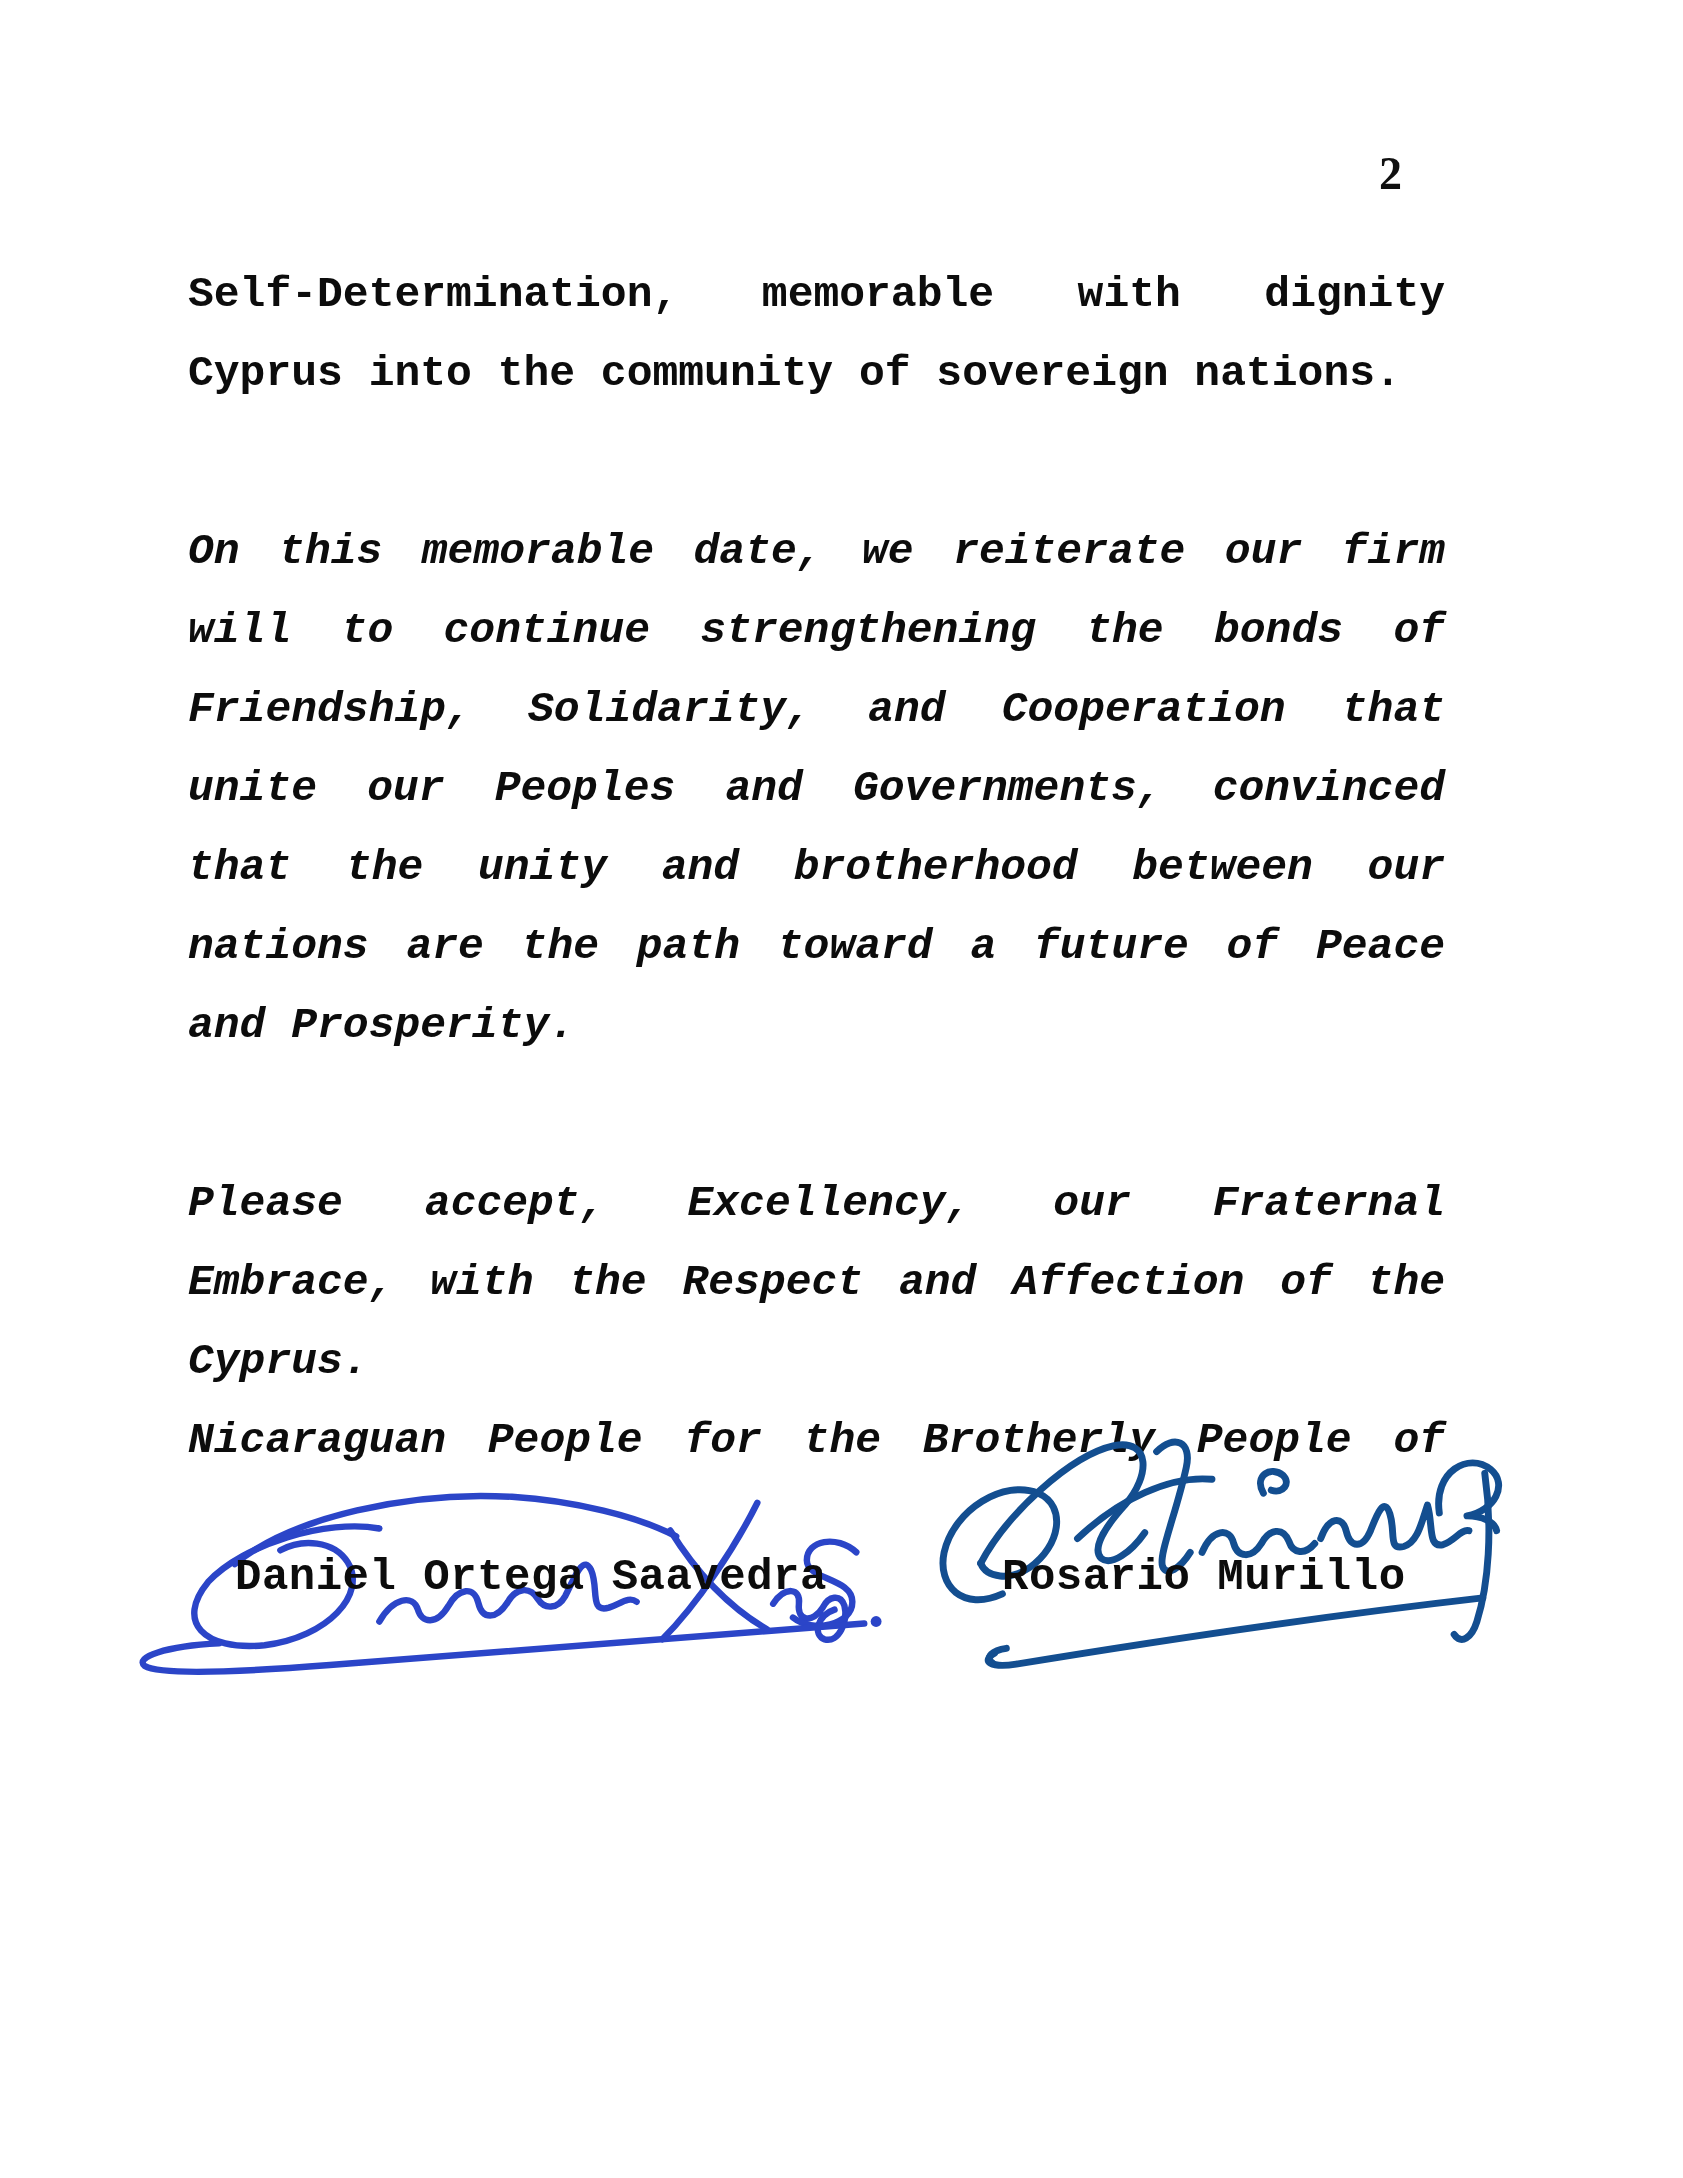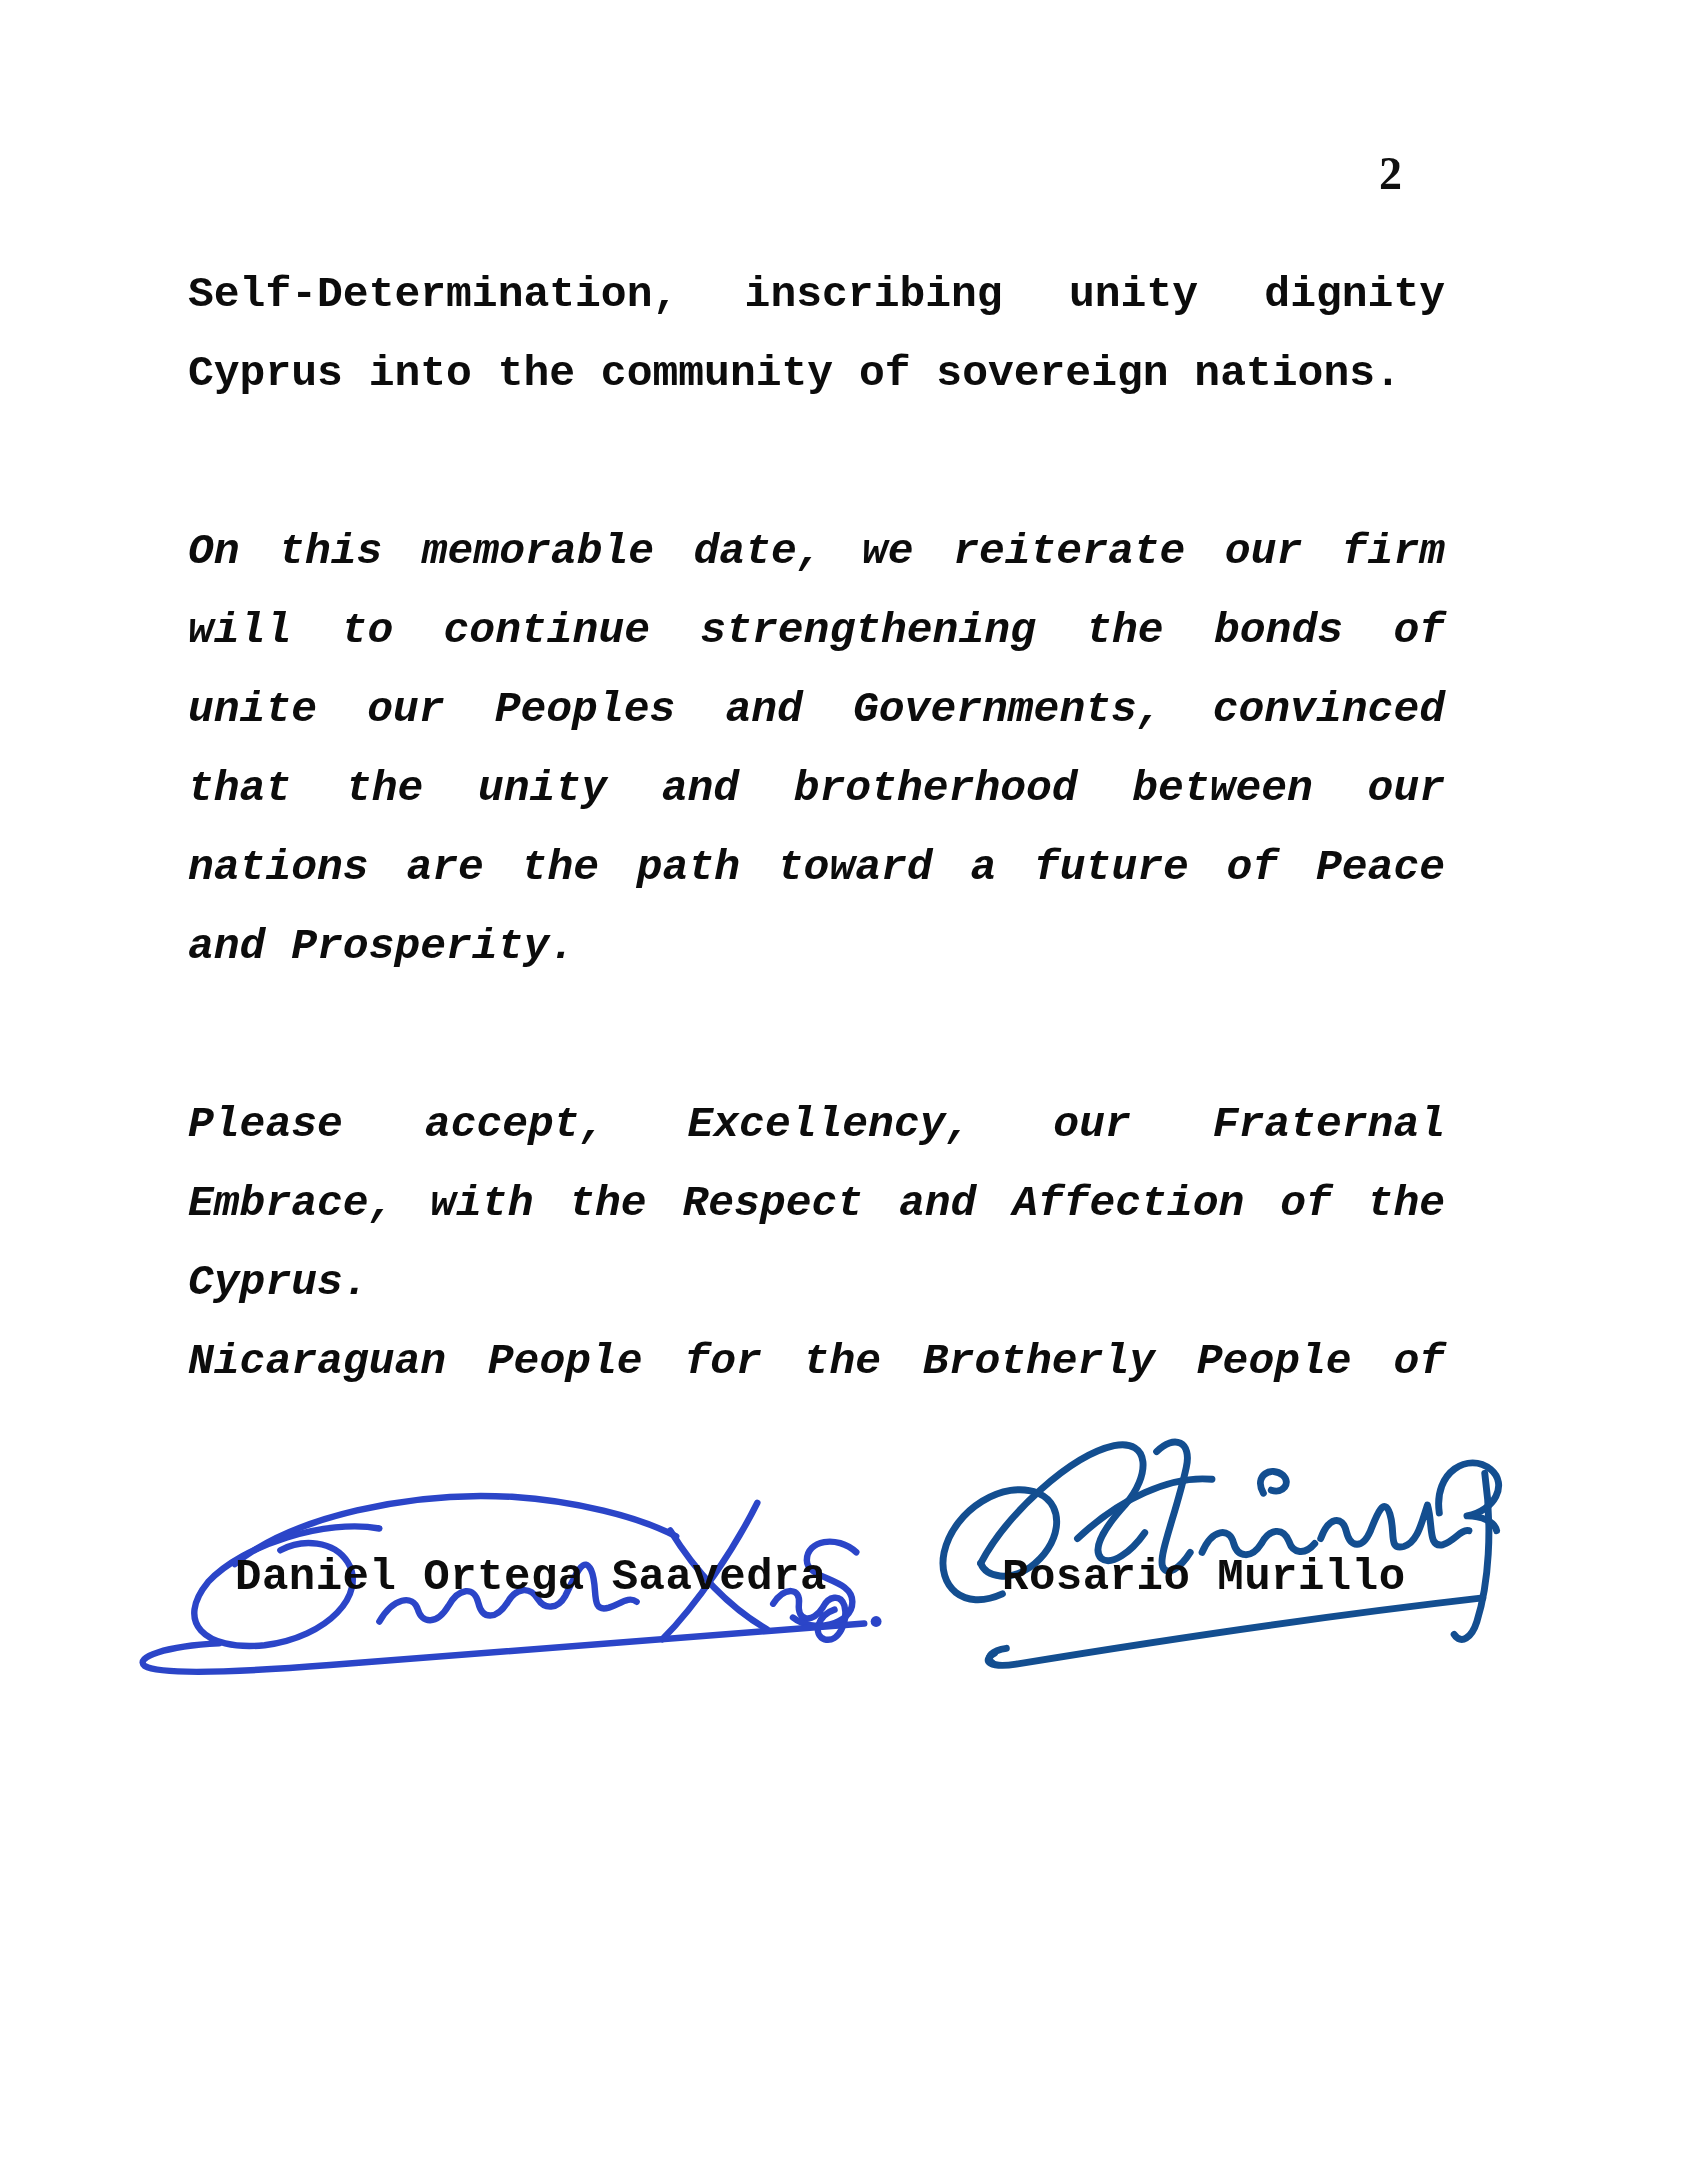--- a/index.html
+++ b/index.html
@@ -56,26 +56,27 @@
 </style>
 </head>
 <body>
 
 <div class="page">
 
   <div class="page-number">2</div>
 
   <div class="letter-body" id="letter-body">
       <div class="paragraph">
-        <div class="line">Self-Determination, inscribing unity dignity</div>
+        <div class="line">Self-Determination, memorable with dignity</div>
         <div class="line para-last">Cyprus into the community of sovereign nations.</div>
       </div>
       <div class="paragraph">
         <div class="line">On this memorable date, we reiterate our firm</div>
         <div class="line">will to continue strengthening the bonds of</div>
+        <div class="line">Friendship, Solidarity, and Cooperation that</div>
         <div class="line">unite our Peoples and Governments, convinced</div>
         <div class="line">that the unity and brotherhood between our</div>
         <div class="line">nations are the path toward a future of Peace</div>
         <div class="line para-last">and Prosperity.</div>
       </div>
       <div class="paragraph">
         <div class="line">Please accept, Excellency, our Fraternal</div>
         <div class="line">Embrace, with the Respect and Affection of the</div>
         <div class="line para-last">Cyprus.</div>
         <div class="line">Nicaraguan People for the Brotherly People of</div>

